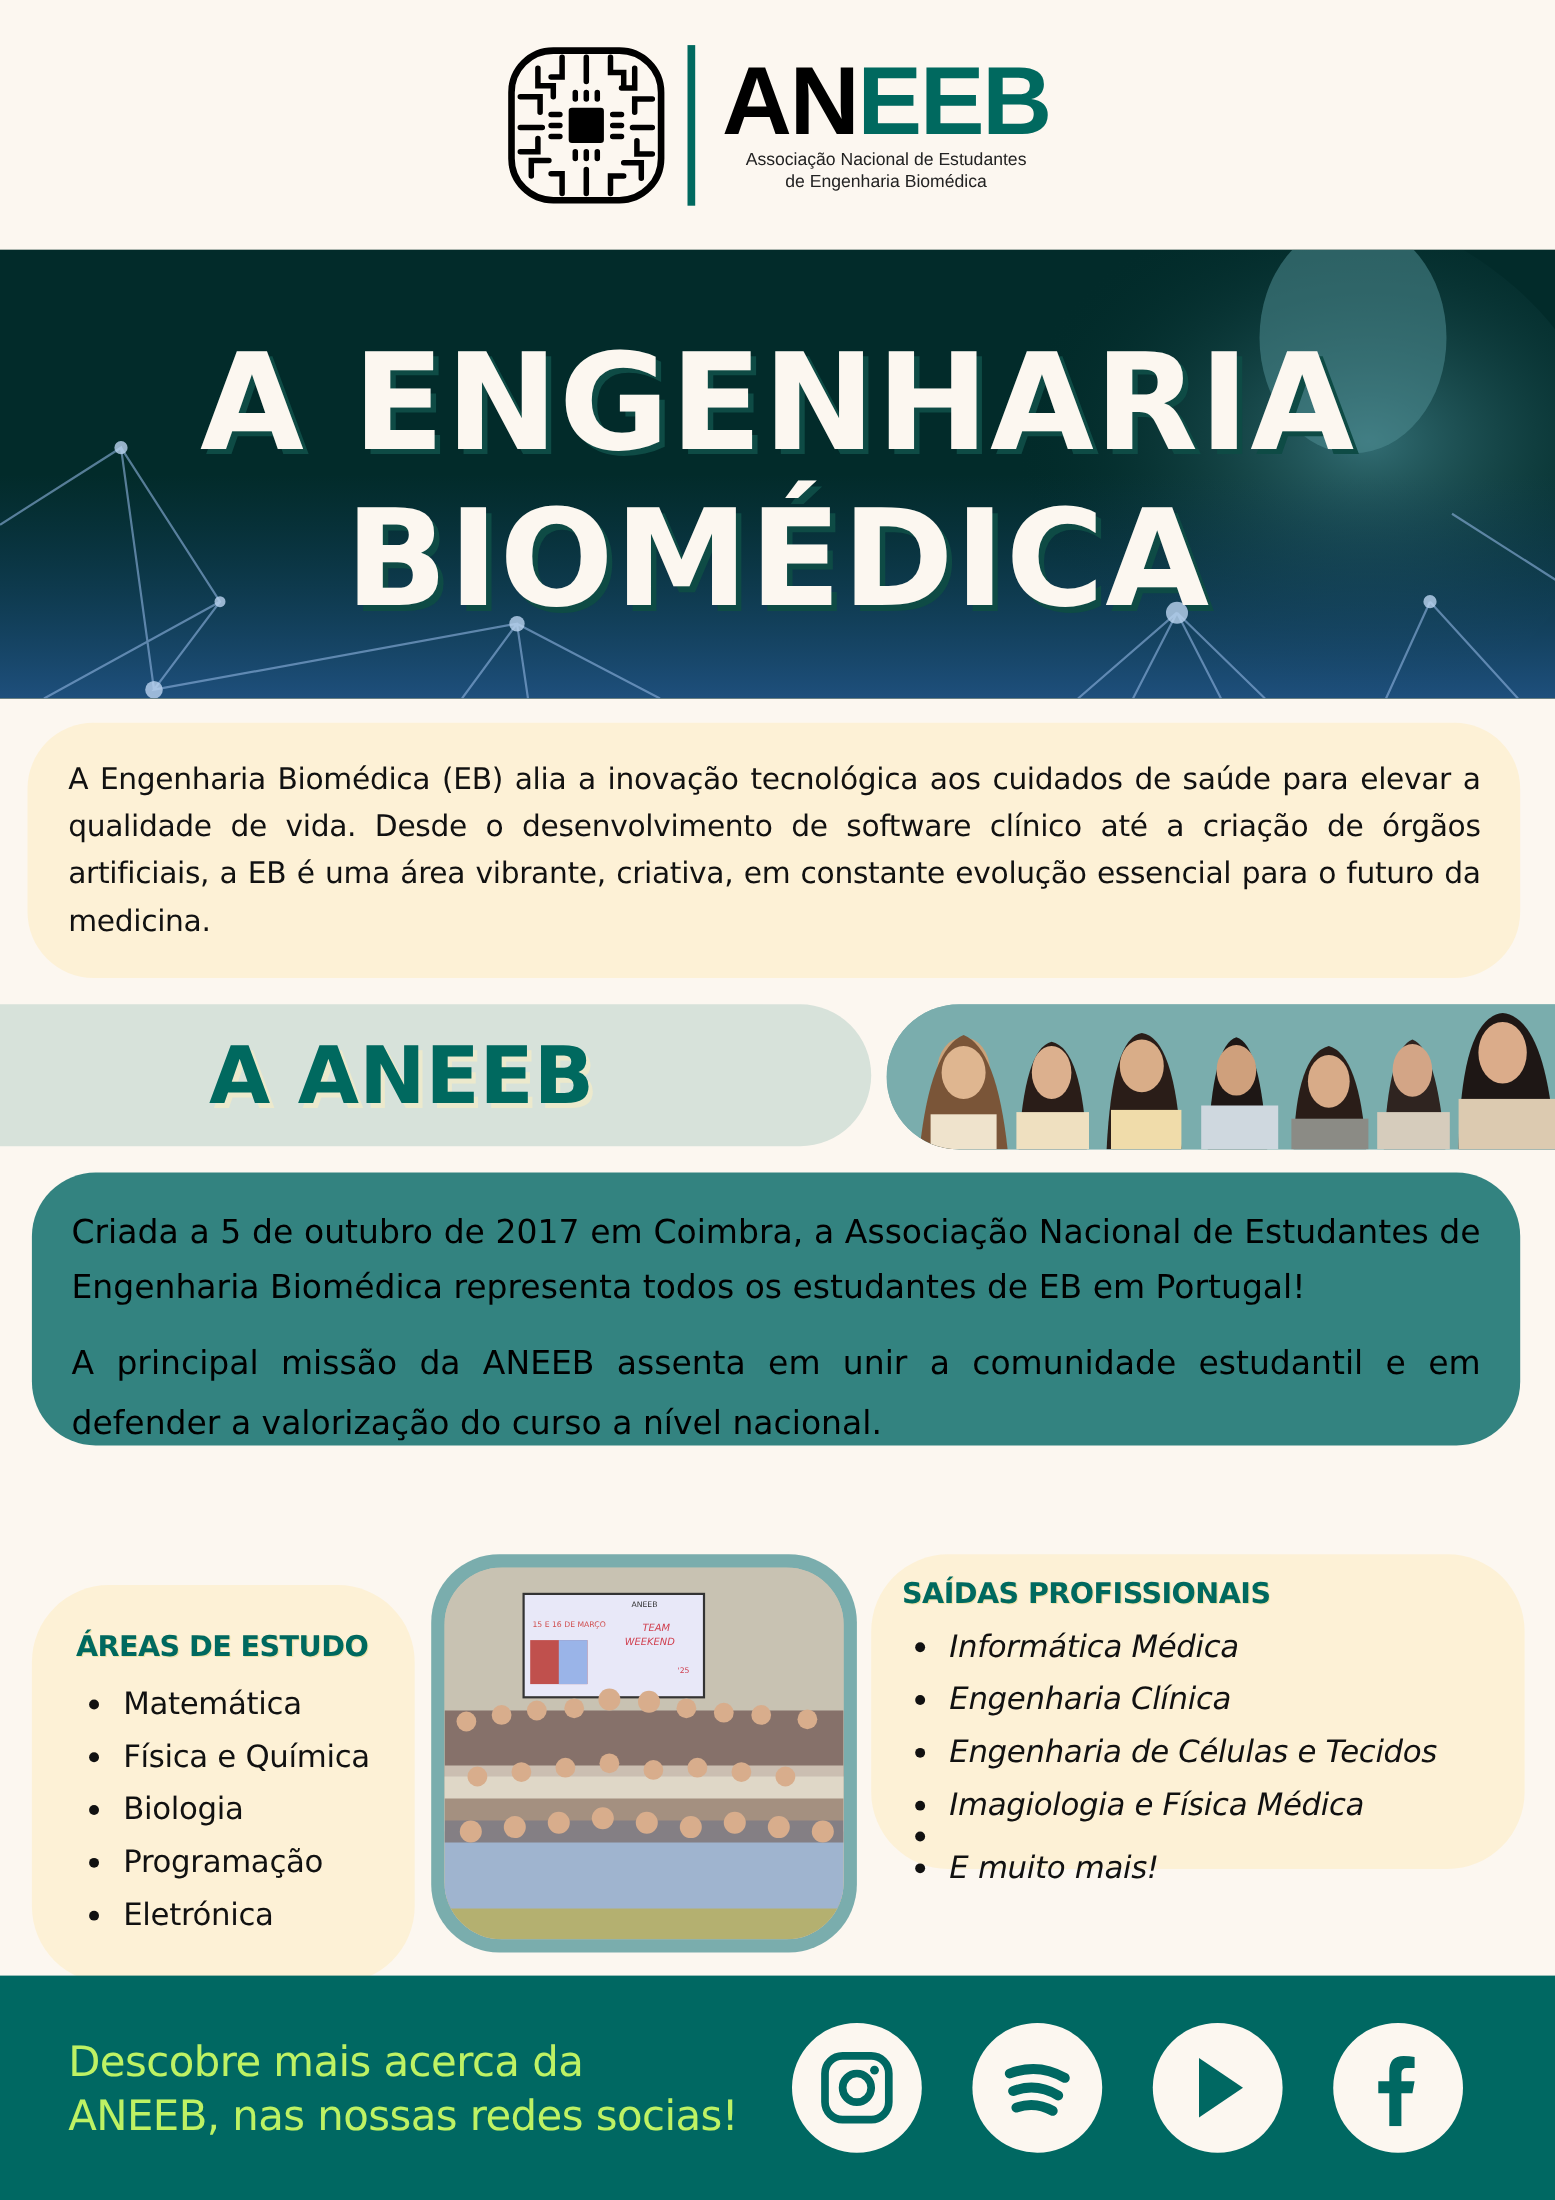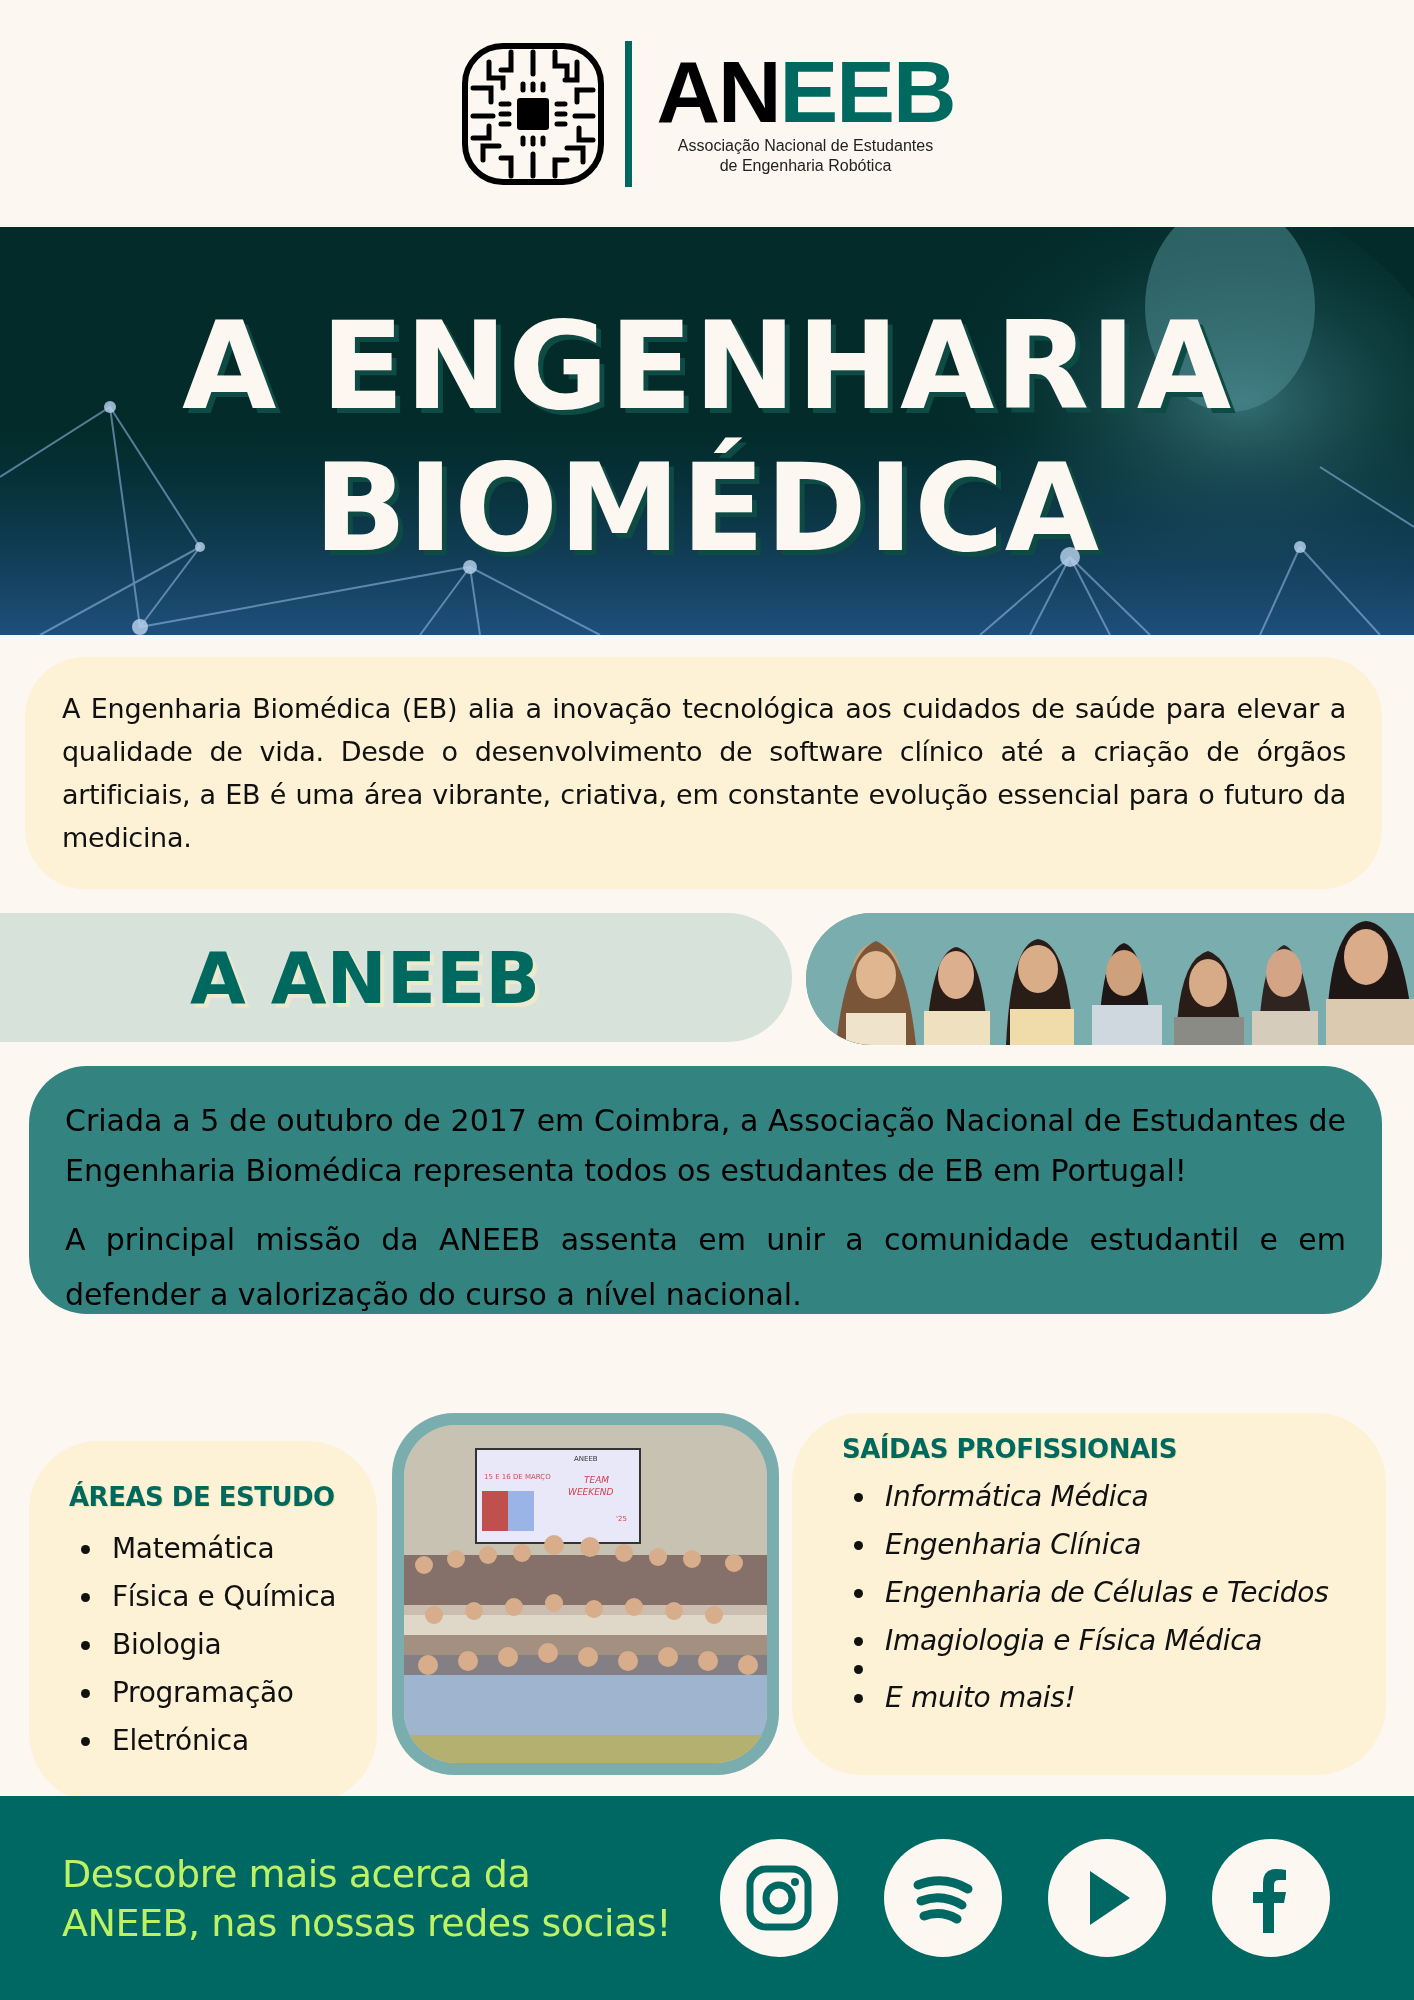--- a/index.html
+++ b/index.html
@@ -39,21 +39,21 @@
   
   .areas { position: absolute; left: 29px; top: 1413px; width: 348px; height: 362px; background: #fdf1d6; border-radius: 70px; padding: 40px 0 0 40px; margin-top: 28px; }
   .card-title { font-family: "DejaVu Sans", sans-serif; font-weight: 700; font-size: 26px; line-height: 32px; color: #00695f; letter-spacing: -0.5px; text-shadow: 1px 1px 0 #efe3a8; }
   .list { list-style: none; margin-top: 12px; }
   .list li { display: flex; align-items: center; font-size: 28px; line-height: 48px; letter-spacing: -0.3px; }
   .list li .bullet { width: 9px; height: 9px; border-radius: 50%; background: #111; margin: 0 22px 0 12px; flex-shrink: 0; }
 
   .event-photo { position: absolute; left: 392px; top: 1413px; width: 387px; height: 362px; background: #7aadad; border-radius: 62px; padding: 12px; }
   .event-inner { width: 100%; height: 100%; border-radius: 52px; overflow: hidden; background: #c9c3b3; position: relative; }
 
-  .saidas { position: absolute; left: 792px; top: 1413px; width: 594px; height: 362px; background: #fdf1d6; border-radius: 70px; padding: 20px 0 0 50px; }
+  .saidas { position: absolute; left: 792px; top: 1413px; width: 594px; height: 286px; background: #fdf1d6; border-radius: 70px; padding: 20px 0 0 28px; }
   .saidas .list { margin-top: 8px; font-style: italic; }
   .saidas .list li { line-height: 48px; }
 
   
   .footer { position: absolute; left: 0; top: 1796px; width: 1414px; height: 204px; background: #006862; }
   .footer-text { position: absolute; left: 62px; top: 54px; font-family: "DejaVu Sans", sans-serif; font-size: 38px; line-height: 49px; color: #bef264; letter-spacing: -0.5px; }
   .socials { position: absolute; left: 720px; top: 43px; display: flex; gap: 46px; }
   .social { width: 118px; height: 118px; border-radius: 50%; background: #fcf7f0; display: flex; align-items: center; justify-content: center; cursor: pointer; }
   .social svg { width: 70px; height: 70px; }
 </style>
@@ -71,21 +71,21 @@
         <path d="M14 48h18v14M14 76h20M14 98h16v-12M24 120v-14h16"></path>
         <path d="M134 50h-16v12M134 76h-18M134 100h-14v-12M124 122v-14h-16"></path>
         <path d="M52 136v-18h-10M74 136v-22M96 136v-16h12"></path>
       </g>
     </svg>
     <div class="logo-bar"></div>
     <div class="logo-text">
       <div class="logo-title"><span class="an">AN</span><span class="eeb">EEB</span></div>
       <div class="logo-sub">
         <div>Associação Nacional de Estudantes</div>
-        <div>de Engenharia Robótica</div>
+        <div>de Engenharia Biomédica</div>
       </div>
     </div>
   </div>
 </div>
 
 <div class="hero">
   <svg class="hero-bg" viewBox="0 0 1414 408" preserveAspectRatio="none">
     <defs>
       <radialGradient id="fig" cx="0.7" cy="0.45" r="0.45">
         <stop offset="0" stop-color="#3f7e86" stop-opacity="0.8"></stop>

